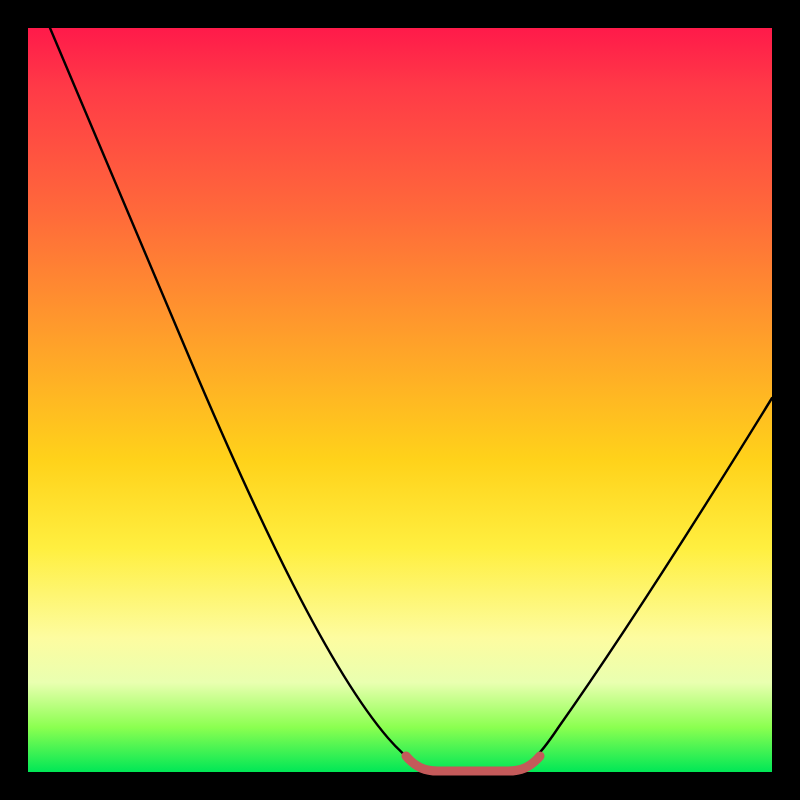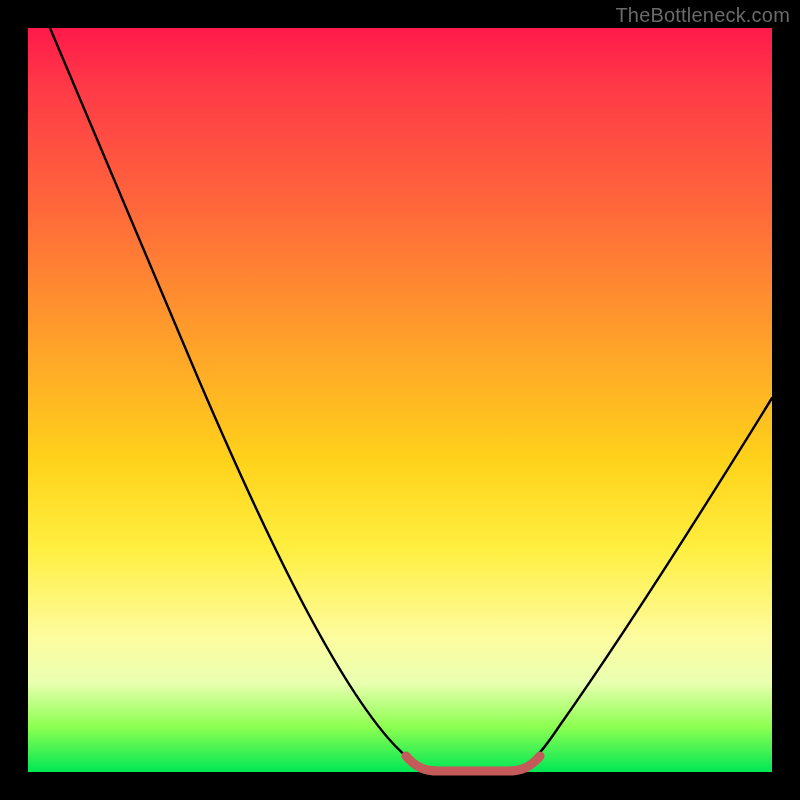--- a/index.html
+++ b/index.html
@@ -56,21 +56,20 @@
     width: 744px;
     height: 744px;
     overflow: visible;
   }
 </style>
 </head>
 <body>
 
 <div class="frame">
 
-  <div class="watermark">TheBottleneck.com</div>
 
   <div class="plot">
     <svg class="curve" viewBox="0 0 744 744" preserveAspectRatio="none">
       <path d="M 22 0
                C 60 90, 110 210, 170 350
                C 230 490, 300 640, 360 710
                C 380 733, 395 742, 410 742
                L 480 742
                C 498 742, 510 730, 530 700
                C 590 615, 670 490, 744 370" fill="none" stroke="#000" stroke-width="2.4" stroke-linecap="round"></path>

